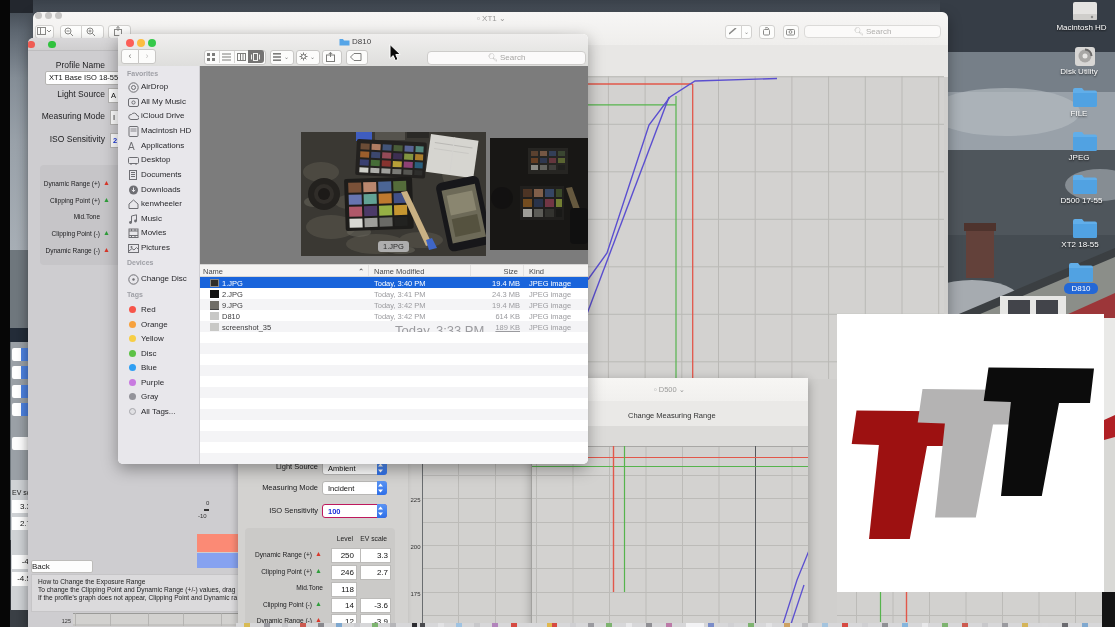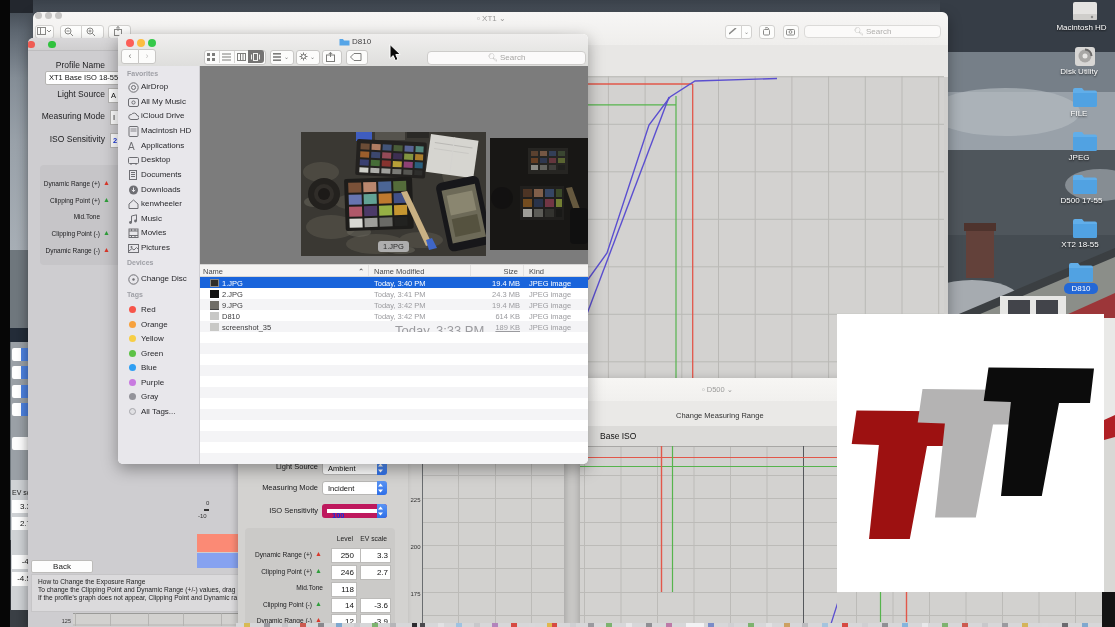--- a/index.html
+++ b/index.html
@@ -240,21 +240,21 @@
   <div class="lbl" style="left:0px;top:209px;width:72px;text-align:right;font-size:6.5px;color:#1b1b1d;">Dynamic Range (-)</div>
   <div class="lbl" style="left:75px;top:208px;font-size:7px;color:#d9372a;">▲</div>
 
   <div class="lbl" style="left:178px;top:462px;font-size:6px;color:#333;">0</div>
   <div class="abs" style="left:176px;top:471px;width:5px;height:1.5px;background:#333;"></div>
   <div class="lbl" style="left:170px;top:475px;font-size:6px;color:#333;">-10</div>
 
   <div class="abs" style="left:169px;top:496px;width:54px;height:18px;background:#fb8a75;"></div>
   <div class="abs" style="left:169px;top:515px;width:54px;height:15px;background:#86a2f0;"></div>
 
-  <div class="abs" style="left:3px;top:522px;width:60px;height:11px;background:#fdfdfd;border:1px solid #bdbcba;border-radius:2px;font-size:8px;color:#222;text-align:center;line-height:11px;">Back</div>
+  <div class="abs" style="left:3px;top:522px;width:60px;height:11px;background:#fdfdfd;border:1px solid #bdbcba;border-radius:2px;font-size:8px;color:#222;text-align:left;line-height:11px;">Back</div>
 
   <div class="abs" style="left:3px;top:536px;width:207px;height:36px;background:#dbdadc;border:1px solid #c6c5c7;overflow:hidden;">
     <div class="lbl" style="left:6px;top:3px;font-size:6.6px;color:#222;">How to Change the Exposure Range</div>
     <div class="lbl" style="left:6px;top:11px;font-size:6.6px;color:#222;">To change the Clipping Point and Dynamic Range (+/-) values, drag</div>
     <div class="lbl" style="left:6px;top:19px;font-size:6.6px;color:#222;">If the profile's graph does not appear, Clipping Point and Dynamic ra</div>
   </div>
 
   <svg class="abs" style="left:380px;top:408px;" width="156" height="181">
     <rect x="0" y="0" width="156" height="181" fill="#d2d1cf"></rect>
     <g stroke="#bcbbb8" stroke-width="1">
@@ -283,21 +283,21 @@
         <line x1="17.5" y1="1.5" x2="17.5" y2="14"></line>
         <line x1="52.5" y1="1.5" x2="52.5" y2="14"></line>
         <line x1="90.5" y1="1.5" x2="90.5" y2="14"></line>
         <line x1="125.5" y1="1.5" x2="125.5" y2="14"></line>
         <line x1="163.5" y1="1.5" x2="163.5" y2="14"></line>
       </g>
     <text x="13" y="11" font-size="5.5" fill="#333" text-anchor="end" font-family="Liberation Sans">125</text>
   </svg>
 </div>
 
-<div id="w4" class="abs" style="left:580px;top:378px;width:276px;height:249px;z-index:5;
+<div id="w4" class="abs" style="left:532px;top:378px;width:276px;height:249px;z-index:5;
      background:#d2d1cf;box-shadow:0 3px 10px rgba(0,0,0,0.3);overflow:hidden;">
   <div class="abs" style="left:0;top:0;width:276px;height:23px;background:linear-gradient(#f7f6f4,#f1f0ee);border-bottom:1px solid #d8d7d5;"></div>
   <div class="lbl" style="left:122px;top:7px;font-size:7.5px;color:#9b9b9a;">▫ D500 ⌄</div>
   <div class="abs" style="left:0;top:23px;width:276px;height:25px;background:#eae9e7;border-bottom:1px solid #d3d2d0;"></div>
   <div class="lbl" style="left:96px;top:33px;font-size:7.5px;color:#333;">Change Measuring Range</div>
   <div class="abs" style="left:0;top:48px;width:276px;height:20px;background:#dcdbd9;"></div>
   <div class="lbl" style="left:20px;top:53px;font-size:8.5px;color:#111;">Base ISO</div>
   <svg class="abs" style="left:0;top:68px;" width="276" height="181">
     <rect x="0" y="0" width="276" height="181" fill="#d3d2d0"></rect>
     <g stroke="#bcbbb8" stroke-width="1">
@@ -354,21 +354,21 @@
       <path d="M4.5 9.5 L7 6.5 H2 Z" fill="#fff"></path>
     </svg>
   <div class="lbl" style="left:0px;top:43px;width:80px;text-align:right;font-size:7.5px;color:#1a1a1c;">Measuring Mode</div>
   <div class="abs" style="left:84px;top:41px;width:65px;height:14px;background:#fff;border:1px solid #b8b7b5;border-radius:3px;font-size:7.5px;color:#111;line-height:14px;padding-left:5px;box-sizing:border-box;">Incident</div>
   <div class="abs" style="left:139px;top:41px;width:10px;height:14px;background:linear-gradient(#5a95f5,#2e6fe8);border-radius:0 3px 3px 0;"></div>
   <svg class="abs" style="left:138px;top:43px;" width="9" height="10">
       <path d="M4.5 0.5 L7 3.5 H2 Z" fill="#fff"></path>
       <path d="M4.5 9.5 L7 6.5 H2 Z" fill="#fff"></path>
     </svg>
   <div class="lbl" style="left:0px;top:66px;width:80px;text-align:right;font-size:7.5px;color:#1a1a1c;">ISO Sensitivity</div>
-  <div class="abs" style="left:84px;top:64px;width:65px;height:14px;background:#fff;border:5px solid #be185d;border-radius:3px;font-size:7.5px;color:#1b2fd8;font-weight:bold;line-height:14px;padding-left:5px;box-sizing:border-box;">100</div>
+  <div class="abs" style="left:84px;top:64px;width:65px;height:14px;background:#fff;border:1px solid #be185d;border-radius:3px;font-size:7.5px;color:#1b2fd8;font-weight:bold;line-height:14px;padding-left:5px;box-sizing:border-box;">100</div>
   <div class="abs" style="left:139px;top:64px;width:10px;height:14px;background:linear-gradient(#5a95f5,#2e6fe8);border-radius:0 3px 3px 0;"></div>
   <svg class="abs" style="left:138px;top:66px;" width="9" height="10">
       <path d="M4.5 0.5 L7 3.5 H2 Z" fill="#fff"></path>
       <path d="M4.5 9.5 L7 6.5 H2 Z" fill="#fff"></path>
     </svg>
 
   <div class="abs" style="left:7px;top:88px;width:150px;height:99px;background:#cbcac8;border-radius:4px;"></div>
   <div class="lbl" style="left:78px;top:95px;width:37px;text-align:right;font-size:6.8px;color:#222;">Level</div>
   <div class="lbl" style="left:114px;top:95px;width:35px;text-align:right;font-size:6.8px;color:#222;">EV scale</div>
   <div class="lbl" style="left:0px;top:111px;width:74px;text-align:right;font-size:6.6px;color:#1b1b1d;">Dynamic Range (+)</div>
@@ -488,21 +488,21 @@
   <div class="lbl" style="left:23px;top:165px;font-size:8px;color:#28282c;">kenwheeler</div>
   <div class="lbl" style="left:23px;top:179.5px;font-size:8px;color:#28282c;">Music</div>
   <div class="lbl" style="left:23px;top:194px;font-size:8px;color:#28282c;">Movies</div>
   <div class="lbl" style="left:23px;top:209px;font-size:8px;color:#28282c;">Pictures</div>
   <div class="lbl" style="left:9px;top:225px;font-size:7px;color:#9fa0a6;font-weight:bold;">Devices</div>
   <div class="lbl" style="left:23px;top:240px;font-size:8px;color:#28282c;">Change Disc</div>
   <div class="lbl" style="left:9px;top:256.5px;font-size:7px;color:#9fa0a6;font-weight:bold;">Tags</div>
   <div class="lbl" style="left:23px;top:271px;font-size:8px;color:#28282c;">Red</div>
   <div class="lbl" style="left:23px;top:285.5px;font-size:8px;color:#28282c;">Orange</div>
   <div class="lbl" style="left:23px;top:300px;font-size:8px;color:#28282c;">Yellow</div>
-  <div class="lbl" style="left:23px;top:314.5px;font-size:8px;color:#28282c;">Green</div>
+  <div class="lbl" style="left:23px;top:314.5px;font-size:8px;color:#28282c;">Disc</div>
   <div class="lbl" style="left:23px;top:329px;font-size:8px;color:#28282c;">Blue</div>
   <div class="lbl" style="left:23px;top:343.5px;font-size:8px;color:#28282c;">Purple</div>
   <div class="lbl" style="left:23px;top:358px;font-size:8px;color:#28282c;">Gray</div>
   <div class="lbl" style="left:23px;top:372.5px;font-size:8px;color:#28282c;">All Tags...</div>
 
   <svg class="abs" style="left:10px;top:48px;" width="11" height="11">
       <circle cx="5.5" cy="5.5" r="4.7" fill="none" stroke="#6e6e73"></circle>
       <circle cx="5.5" cy="5.5" r="2" fill="none" stroke="#6e6e73"></circle>
     </svg>
   <svg class="abs" style="left:10px;top:62.5px;" width="11" height="11">

